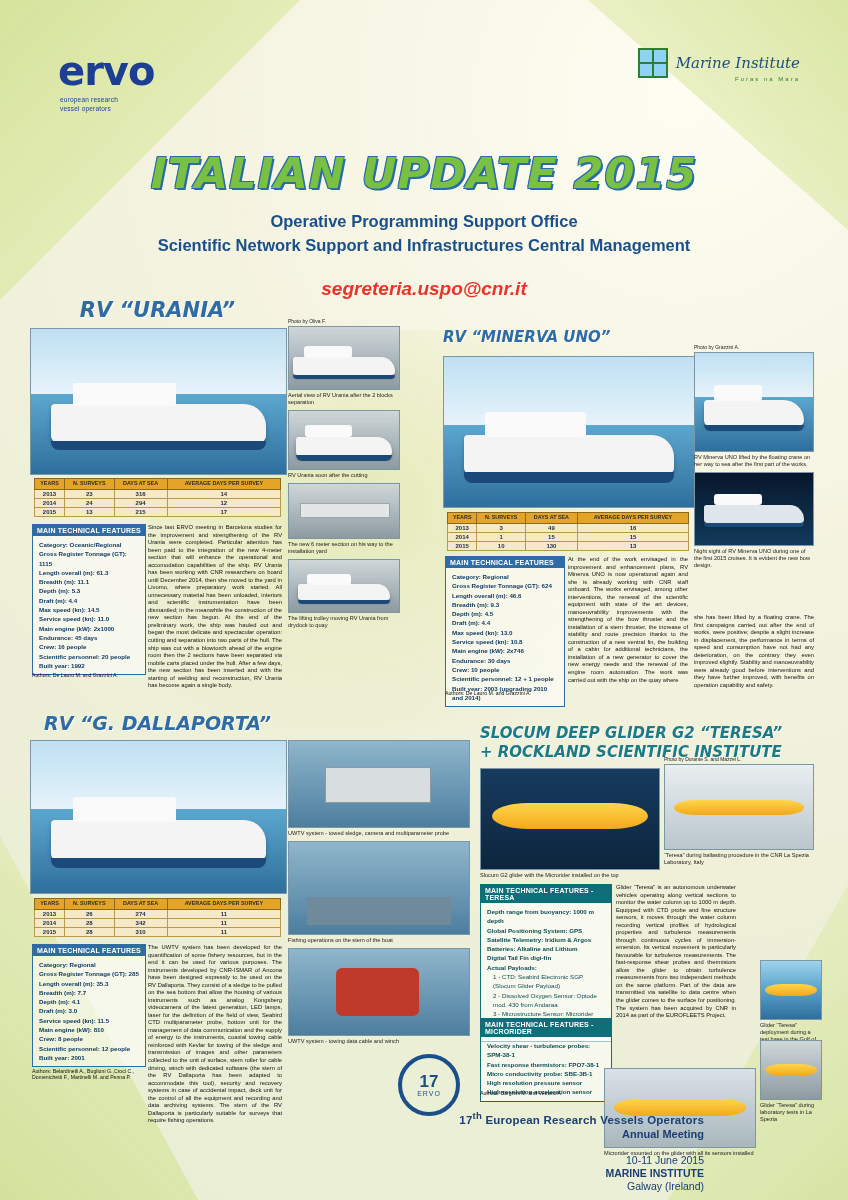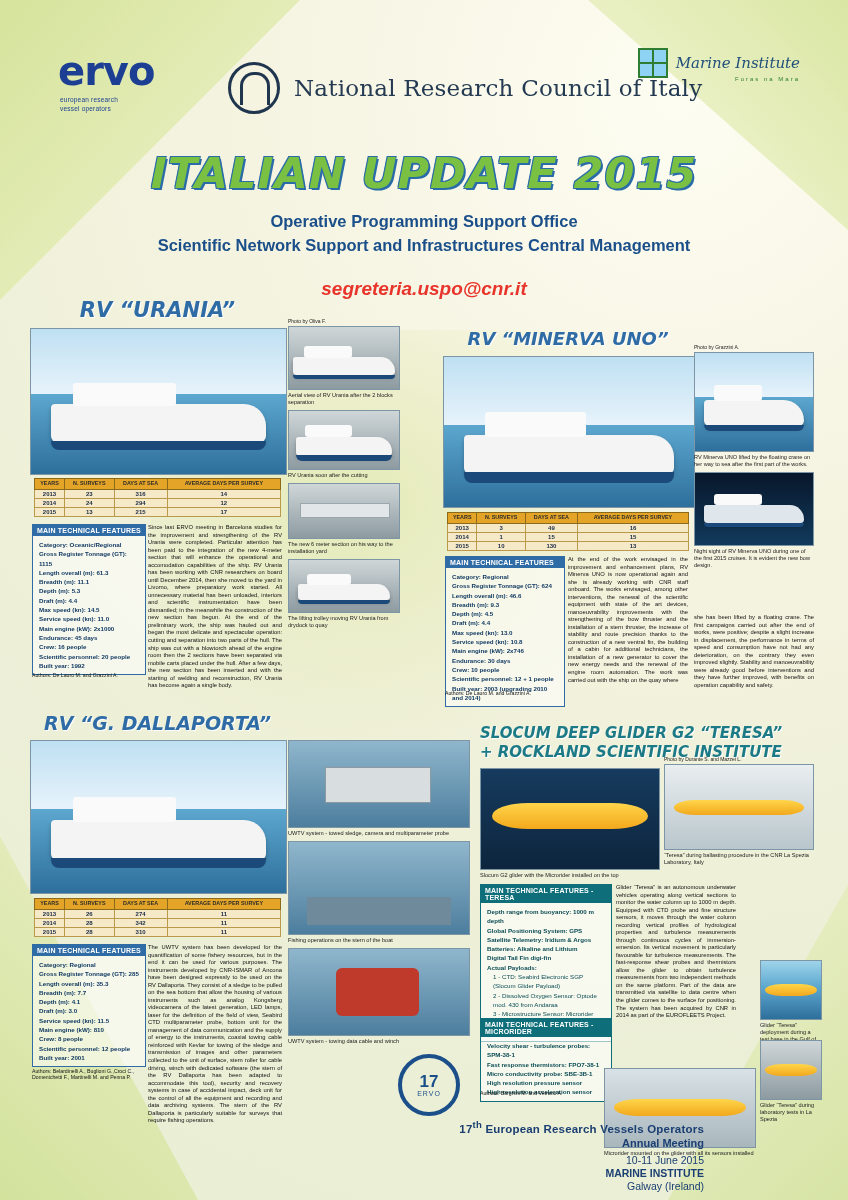--- a/index.html
+++ b/index.html
@@ -81,43 +81,39 @@
   .yellow-glider{position:absolute;left:6%;top:34%;width:88%;height:26%;background:linear-gradient(#ffd54a,#f2a81c);border-radius:50px/18px;}
   .quay{position:absolute;inset:0;background:linear-gradient(#cfd6d8,#8d9ba1)}
 
   .footer-logo{position:absolute;left:398px;bottom:84px;text-align:center;}
   .ring{width:54px;height:54px;border-radius:50%;border:4px solid #1b4f8a;display:flex;align-items:center;justify-content:center;flex-direction:column;margin:0 auto;}
   .ring b{font-size:17px;color:#1b4f8a;line-height:1;}
   .ring span{font-size:7px;color:#1b4f8a;letter-spacing:1px;}
   .footer-txt{position:absolute;left:0;bottom:8px;width:704px;text-align:right;color:#1b3f72;}
   .footer-txt .l1{font-weight:bold;font-size:11.5px;letter-spacing:.2px;}
   .footer-txt .l2{font-weight:bold;font-size:11px;margin-top:2px;}
-  .footer-txt .l3{font-size:10.5px;margin-top:5px;}
+  .footer-txt .l3{font-size:10.5px;margin-top:14px;}
   .footer-txt .l4{font-size:10.5px;font-weight:bold;margin-top:1px;}
   .footer-txt .l5{font-size:10.5px;margin-top:1px;}
 </style>
 </head>
 <body>
 
 <div class="poster">
   <div class="deco d1"></div>
   <div class="deco d2"></div>
   <div class="deco d3"></div>
   <div class="deco d4"></div>
   <div class="deco d5"></div>
 
   <div class="hdr">
     <div class="ervo-logo">
       <div class="ervo-word">ervo</div>
       <div class="ervo-sub" style="white-space:pre-line">european research
 vessel operators</div>
-    </div>
-    <div class="cnr">
-      <div class="cnr-mark"></div>
-      <div class="cnr-text">National Research Council of Italy</div>
     </div>
     <div class="mi">
       <div class="mi-mark">
           <i></i>
           <i></i>
           <i></i>
           <i></i>
         </div>
       <div class="mi-txt">Marine Institute</div>
     </div>
@@ -211,21 +207,21 @@
       </div>
     <div class="cap">The new 6 meter section on his way to the installation yard</div>
     <div class="photo" style="height:52px;margin-top:4px;">
         <div class="quay"></div>
         <div class="ship" style="left:8%;width:84%;height:32%"></div>
       </div>
     <div class="cap">The lifting trolley moving RV Urania from drydock to quay</div>
   </div>
 
   <div style="position:absolute;left:443px;top:328px;width:250px;">
-    <div class="sec-title" style="font-size:18px;text-align:center;">RV “MINERVA UNO”</div>
+    <div class="sec-title" style="font-size:15px;">RV “MINERVA UNO”</div>
   </div>
   <div class="photo" style="position:absolute;left:443px;top:356px;width:250px;height:150px;">
     <div class="sea"></div>
       <div class="sky"></div>
       <div class="ship"></div>
   </div>
 
   <table class="stats" style="position:absolute;left:447px;top:512px;width:242px;">
     <thead>
         <tr>

